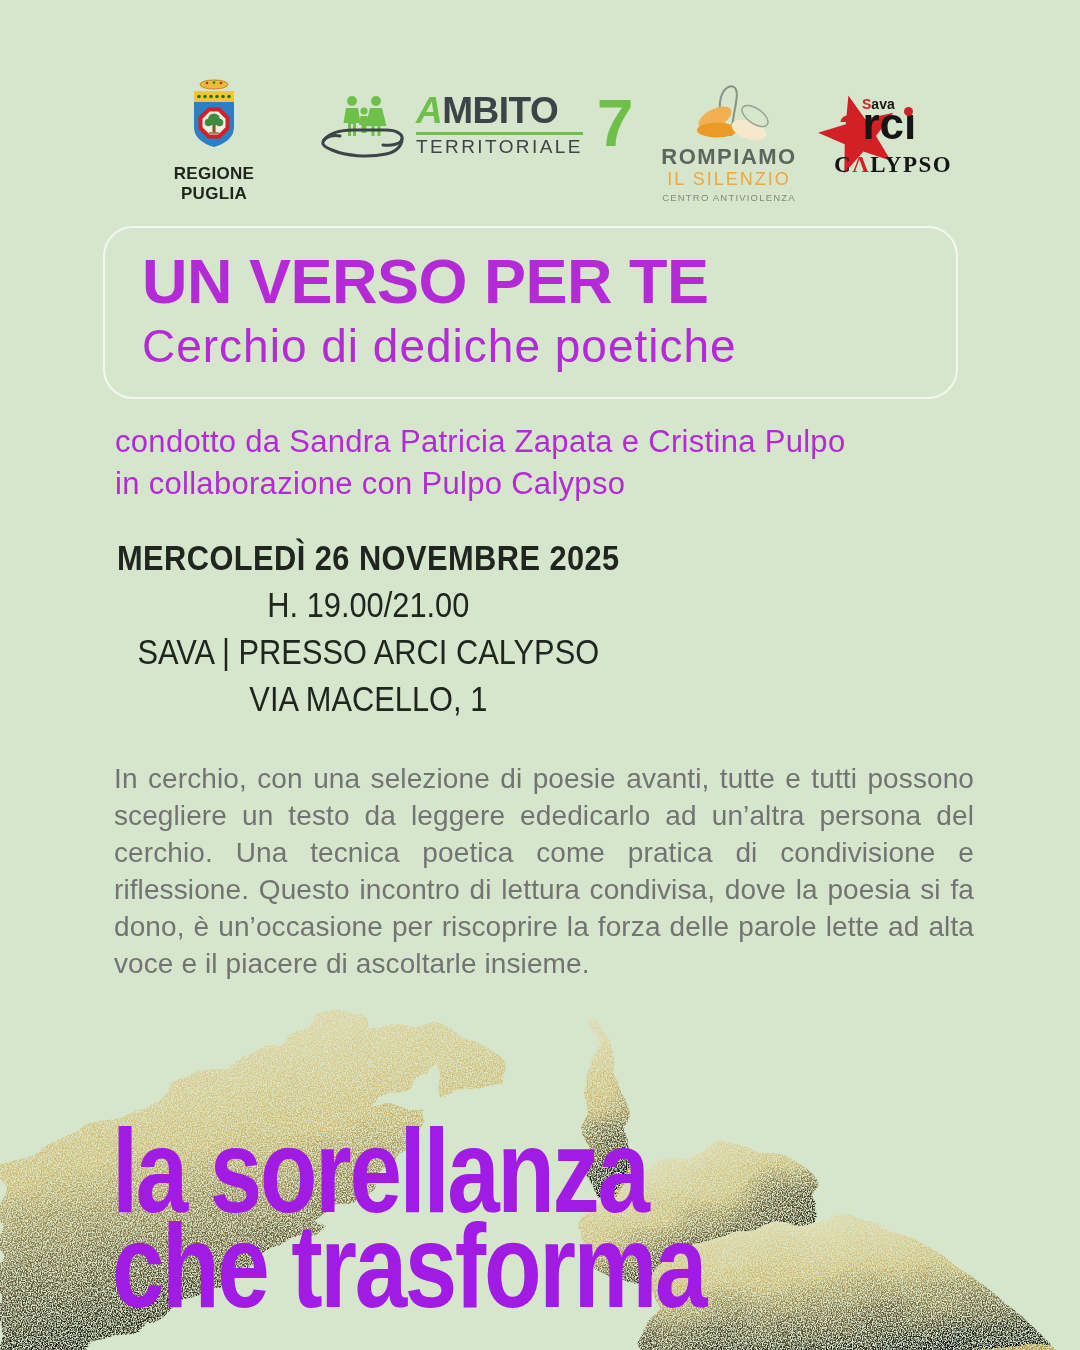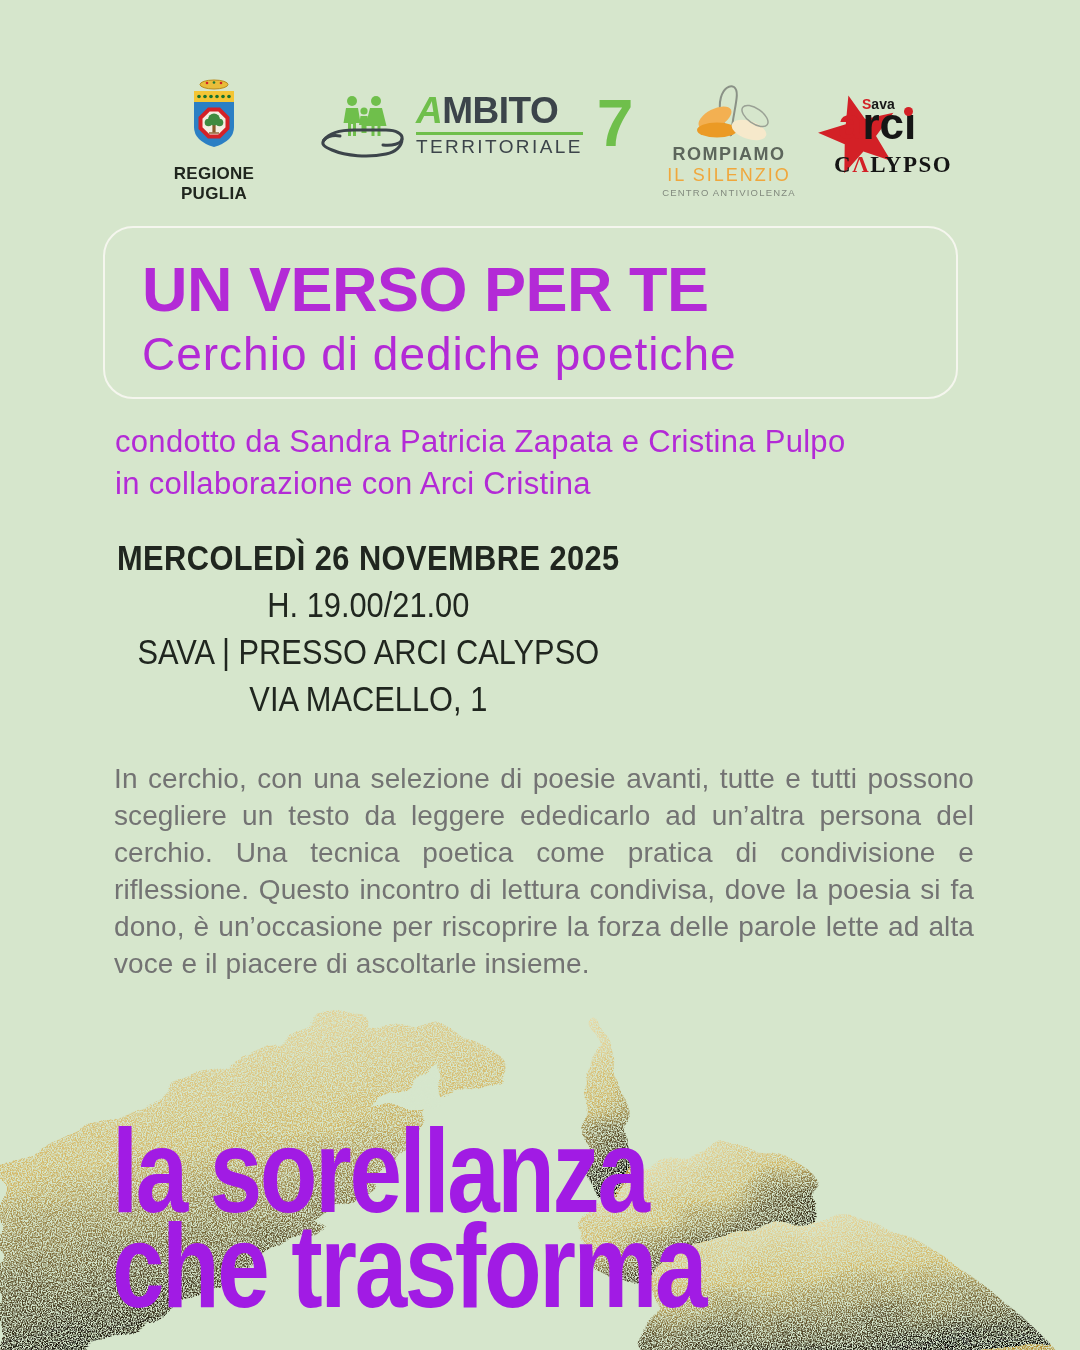--- a/index.html
+++ b/index.html
@@ -14,37 +14,37 @@
   .puglia-label{margin-top:6px;font-size:17px;font-weight:700;letter-spacing:.3px;color:#20261e;}
   .ambito{left:320px;top:92px;display:flex;align-items:flex-start;gap:10px;}
   .ambito-text{display:flex;align-items:stretch;gap:14px;}
   .ambito-cols{display:flex;flex-direction:column;}
   .ambito-line1{font-size:37px;font-weight:700;line-height:1;color:#3c444a;letter-spacing:-.5px;}
   .ambito-line1 .green-a{color:#6fbf4b;font-style:italic;}
   .ambito-rule{border:none;border-top:3px solid #6fbf4b;margin:3px 0 2px 0;}
   .ambito-line2{font-size:19px;font-weight:500;letter-spacing:2.4px;color:#3c444a;line-height:1;}
   .ambito-seven{font-size:66px;font-weight:700;color:#6fbf4b;line-height:.95;}
   .rompiamo{left:620px;top:78px;width:218px;text-align:center;}
-  .romp-line1{font-size:18px;font-weight:600;letter-spacing:1.5px;color:#5d665c;line-height:1.15;margin-top:-6px;}
+  .romp-line1{font-size:22px;font-weight:600;letter-spacing:1.5px;color:#5d665c;line-height:1.15;margin-top:-6px;}
   .romp-line2{font-size:18px;font-weight:400;letter-spacing:2px;color:#f0a73c;line-height:1.15;}
   .romp-line3{font-size:9.5px;font-weight:500;letter-spacing:1.2px;color:#828a7e;margin-top:2px;}
   .arci{left:816px;top:88px;width:172px;height:104px;}
   .arci-star{position:absolute;left:0;top:2px;}
   .arci-sava{position:absolute;left:46px;top:8px;font-size:14px;font-weight:700;color:#171717;}
   .arci-sava .red{color:#d32026;}
   .arci-word{position:absolute;left:22px;top:14px;font-size:44px;font-weight:700;line-height:1;color:#161616;}
   .arci-word .red{color:#d32026;}
   .arci-idot{position:absolute;left:66px;top:5px;width:9px;height:9px;border-radius:50%;background:#d32026;}
   .arci-calypso{position:absolute;left:18px;top:64px;font-family:"Liberation Serif",serif;font-size:23px;font-weight:700;letter-spacing:1.5px;color:#151515;}
   .arci-calypso .red{color:#d32026;}
   
   .title-box{
     position:absolute;left:103px;top:226px;width:855px;height:173px;
     border:2px solid #f5f6ee;border-radius:30px;box-sizing:border-box;
-    padding:30px 0 0 37px;
+    padding:22px 0 0 37px;
   }
   .title{font-size:63px;font-weight:700;line-height:1;color:#b32ad6;letter-spacing:-.5px;}
   .subtitle{margin-top:10px;font-size:46px;font-weight:400;line-height:1;color:#b32ad6;letter-spacing:1px;}
   
   .lead{position:absolute;left:115px;top:421px;width:845px;font-size:31px;line-height:42px;color:#b32ad6;letter-spacing:.3px;}
   
   .details{position:absolute;left:117px;top:534px;text-align:center;}
   .detail-line{display:block;font-size:35px;line-height:47px;color:#20261f;transform:scaleX(.88);transform-origin:left center;white-space:nowrap;}
   .detail-line.bold{font-weight:700;letter-spacing:.5px;}
   
@@ -150,21 +150,21 @@
     <div class="arci-calypso"><span>C</span><span class="red">Λ</span><span>LYPSO</span></div>
   </div>
 
   <div class="title-box">
     <div class="title">UN VERSO PER TE</div>
     <div class="subtitle">Cerchio di dediche poetiche</div>
   </div>
 
   <div class="lead">
     <div>condotto da Sandra Patricia Zapata e Cristina Pulpo</div>
-    <div>in collaborazione con Arci Cristina</div>
+    <div>in collaborazione con Pulpo Calypso</div>
   </div>
 
   <div class="details">
     <span class="detail-line bold">MERCOLEDÌ 26 NOVEMBRE 2025</span>
     <span class="detail-line">H. 19.00/21.00</span>
     <span class="detail-line">SAVA | PRESSO ARCI CALYPSO</span>
     <span class="detail-line">VIA MACELLO, 1</span>
   </div>
 
   <div class="description">In cerchio, con una selezione di poesie avanti, tutte e tutti possono scegliere un testo da leggere ededicarlo ad un’altra persona del cerchio. Una tecnica poetica come pratica di condivisione e riflessione. Questo incontro di lettura condivisa, dove la poesia si fa dono, è un’occasione per riscoprire la forza delle parole lette ad alta voce e il piacere di ascoltarle insieme.</div>

